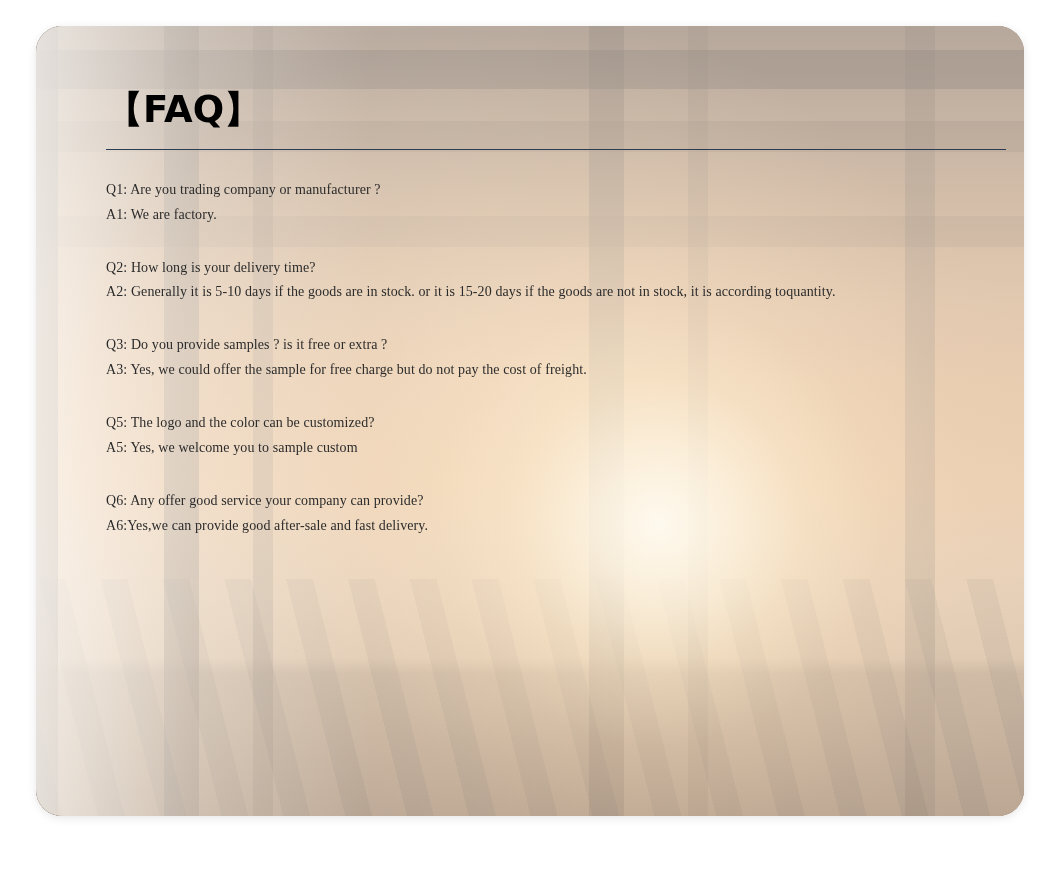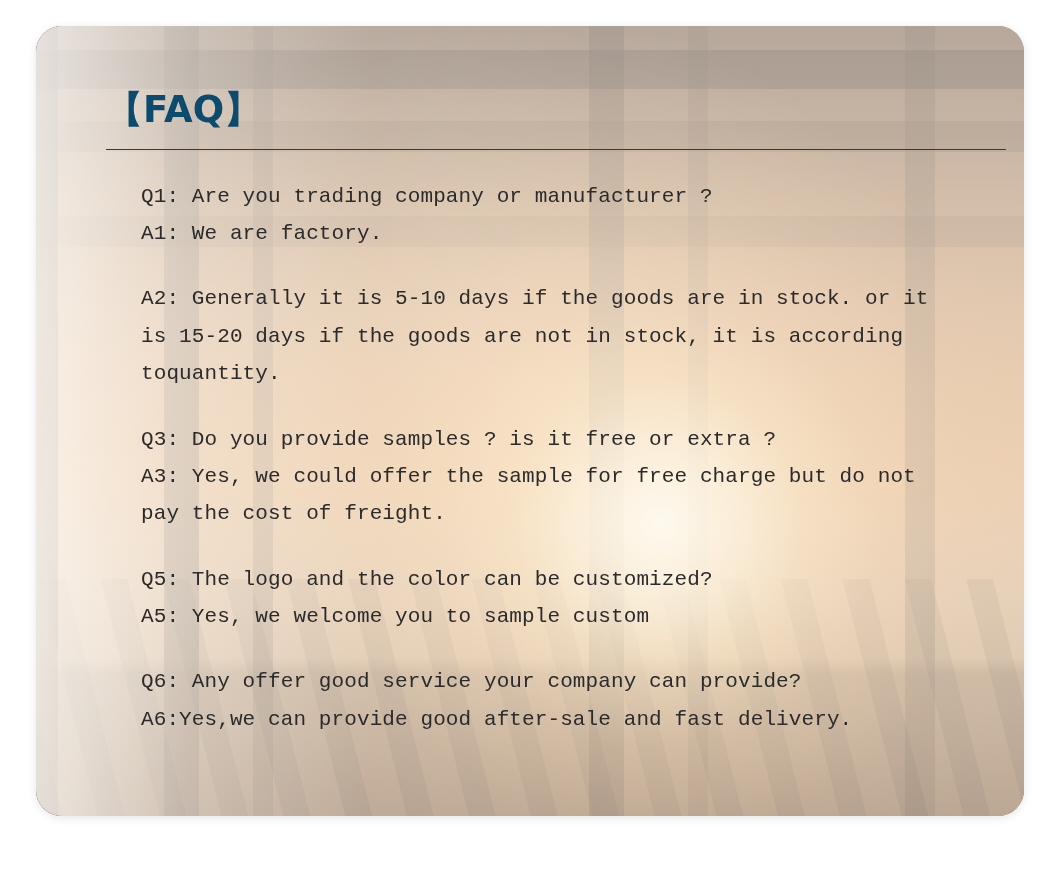--- a/index.html
+++ b/index.html
@@ -99,47 +99,46 @@
     position: absolute;
     inset: 0;
     padding: 46px 60px 0 60px;
     box-sizing: border-box;
   }
 
   #faq-title {
     font-family: "DejaVu Sans", sans-serif;
     font-size: 37px;
     font-weight: bold;
-    color: #0c4a6e;
+    color: #000000;
     letter-spacing: 0px;
     margin: 18px 0 0 10px;
     line-height: 1.1;
   }
 
   #title-rule {
     margin: 18px 0 0 10px;
     width: 900px;
     height: 1px;
     background: #2a3b52;
   }
 
   #qa-list {
     margin: 28px 0 0 10px;
   }
   .qa-block {
     margin-bottom: 28px;
   }
   .qa-line {
-    font-family: Liberation Mono, monospace;
-    font-size: 21px;
+    font-family: Liberation Serif, serif;
+    font-size: 14px;
     color: #2b2b2b;
     line-height: 1.78;
     max-width: 910px;
     letter-spacing: 0.1px;
-    margin-left: 35px;
   }
 </style>
 </head>
 <body>
 
 <div id="page">
 
   <div id="faq-card">
 
     <div class="bg-layer bg-base"></div>
@@ -156,20 +155,21 @@
       <div id="title-rule"></div>
 
       <div id="qa-list">
 
         <div class="qa-block">
           <div class="qa-line">Q1: Are you trading company or manufacturer ?</div>
           <div class="qa-line">A1: We are factory.</div>
         </div>
 
         <div class="qa-block">
+          <div class="qa-line">Q2: How long is your delivery time?</div>
           <div class="qa-line">A2: Generally it is 5-10 days if the goods are in stock. or it is 15-20 days if the goods are not in stock, it is according toquantity.</div>
         </div>
 
         <div class="qa-block">
           <div class="qa-line">Q3: Do you provide samples ? is it free or extra ?</div>
           <div class="qa-line">A3: Yes, we could offer the sample for free charge but do not pay the cost of freight.</div>
         </div>
 
 
         <div class="qa-block">

